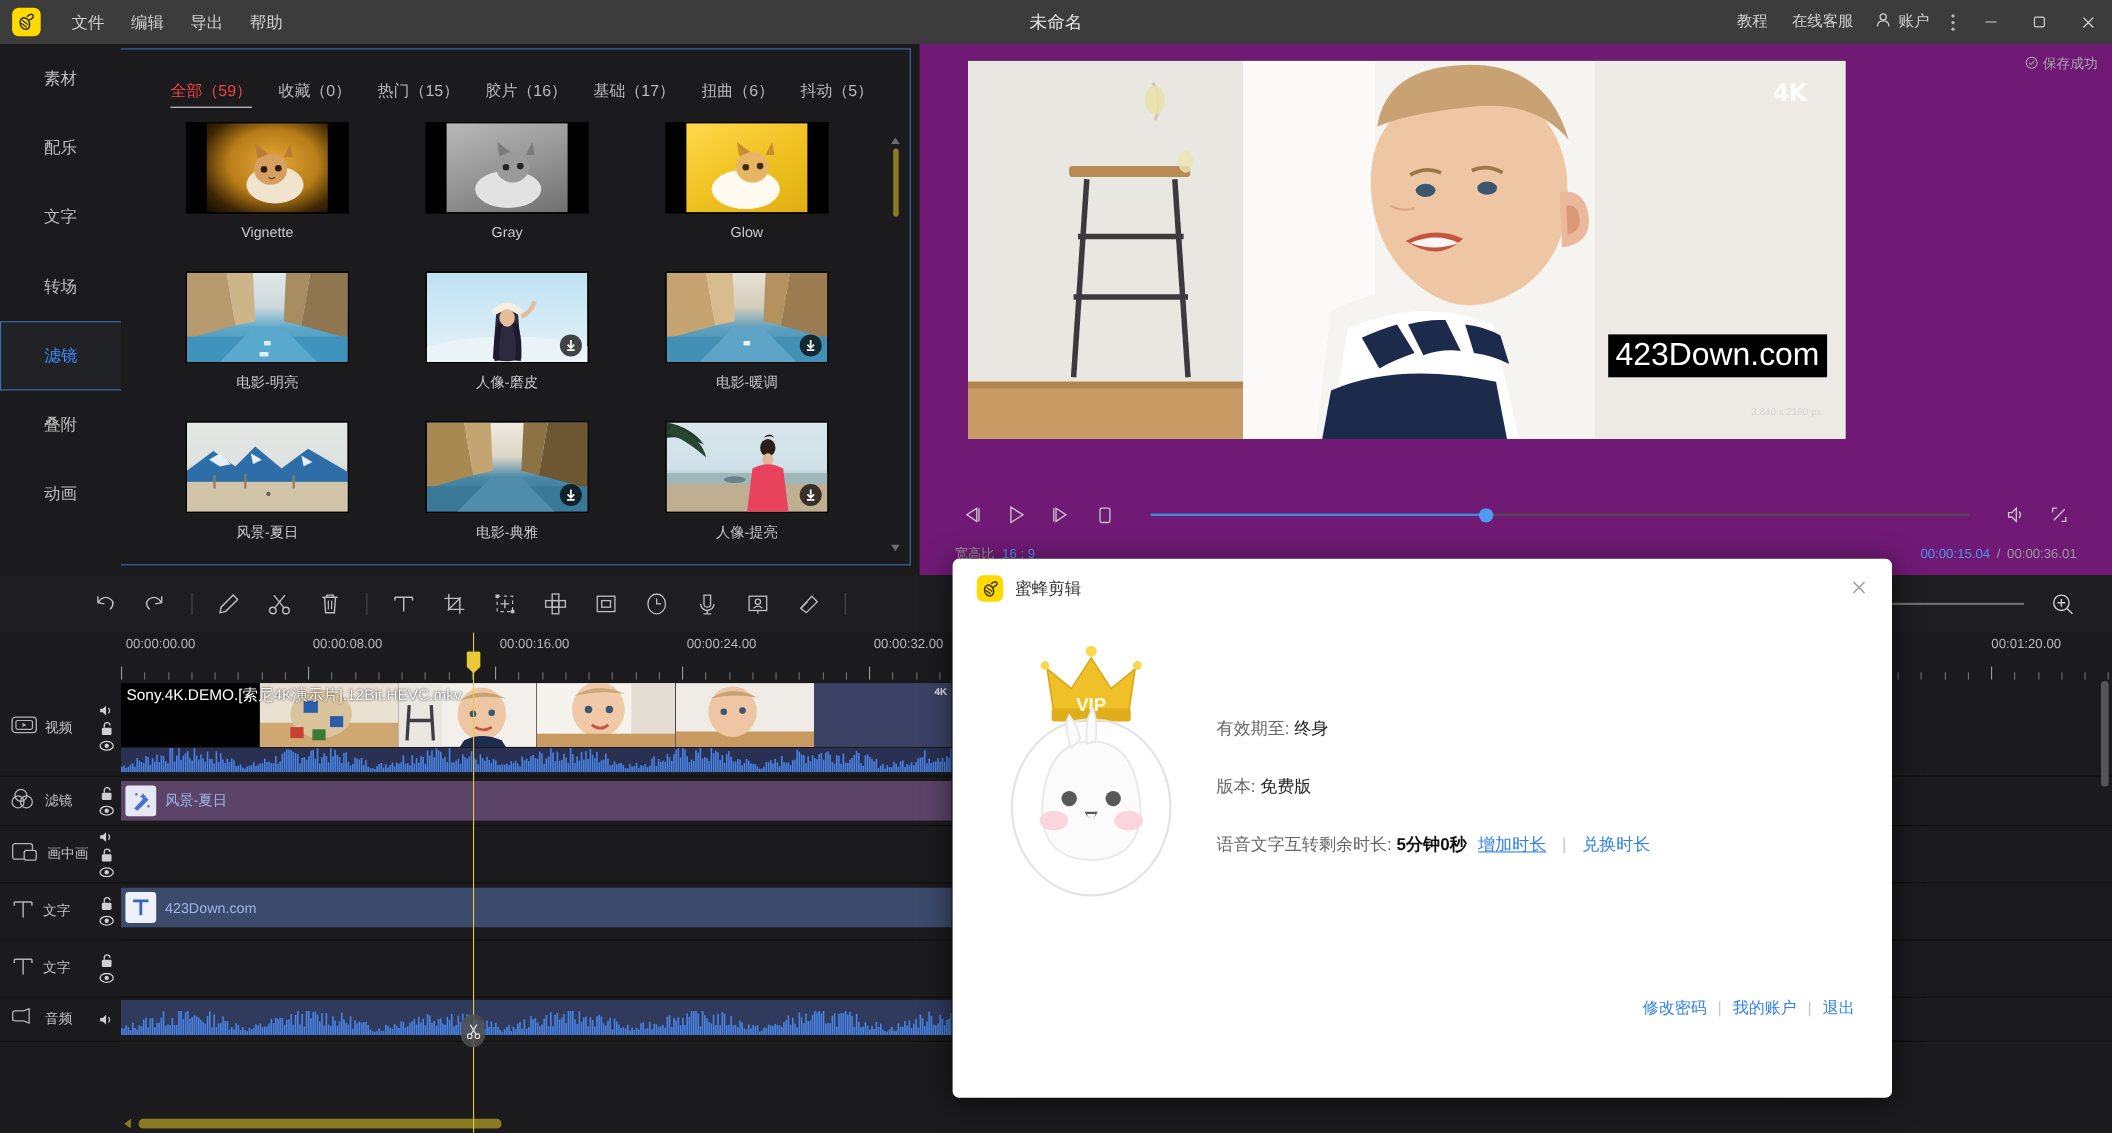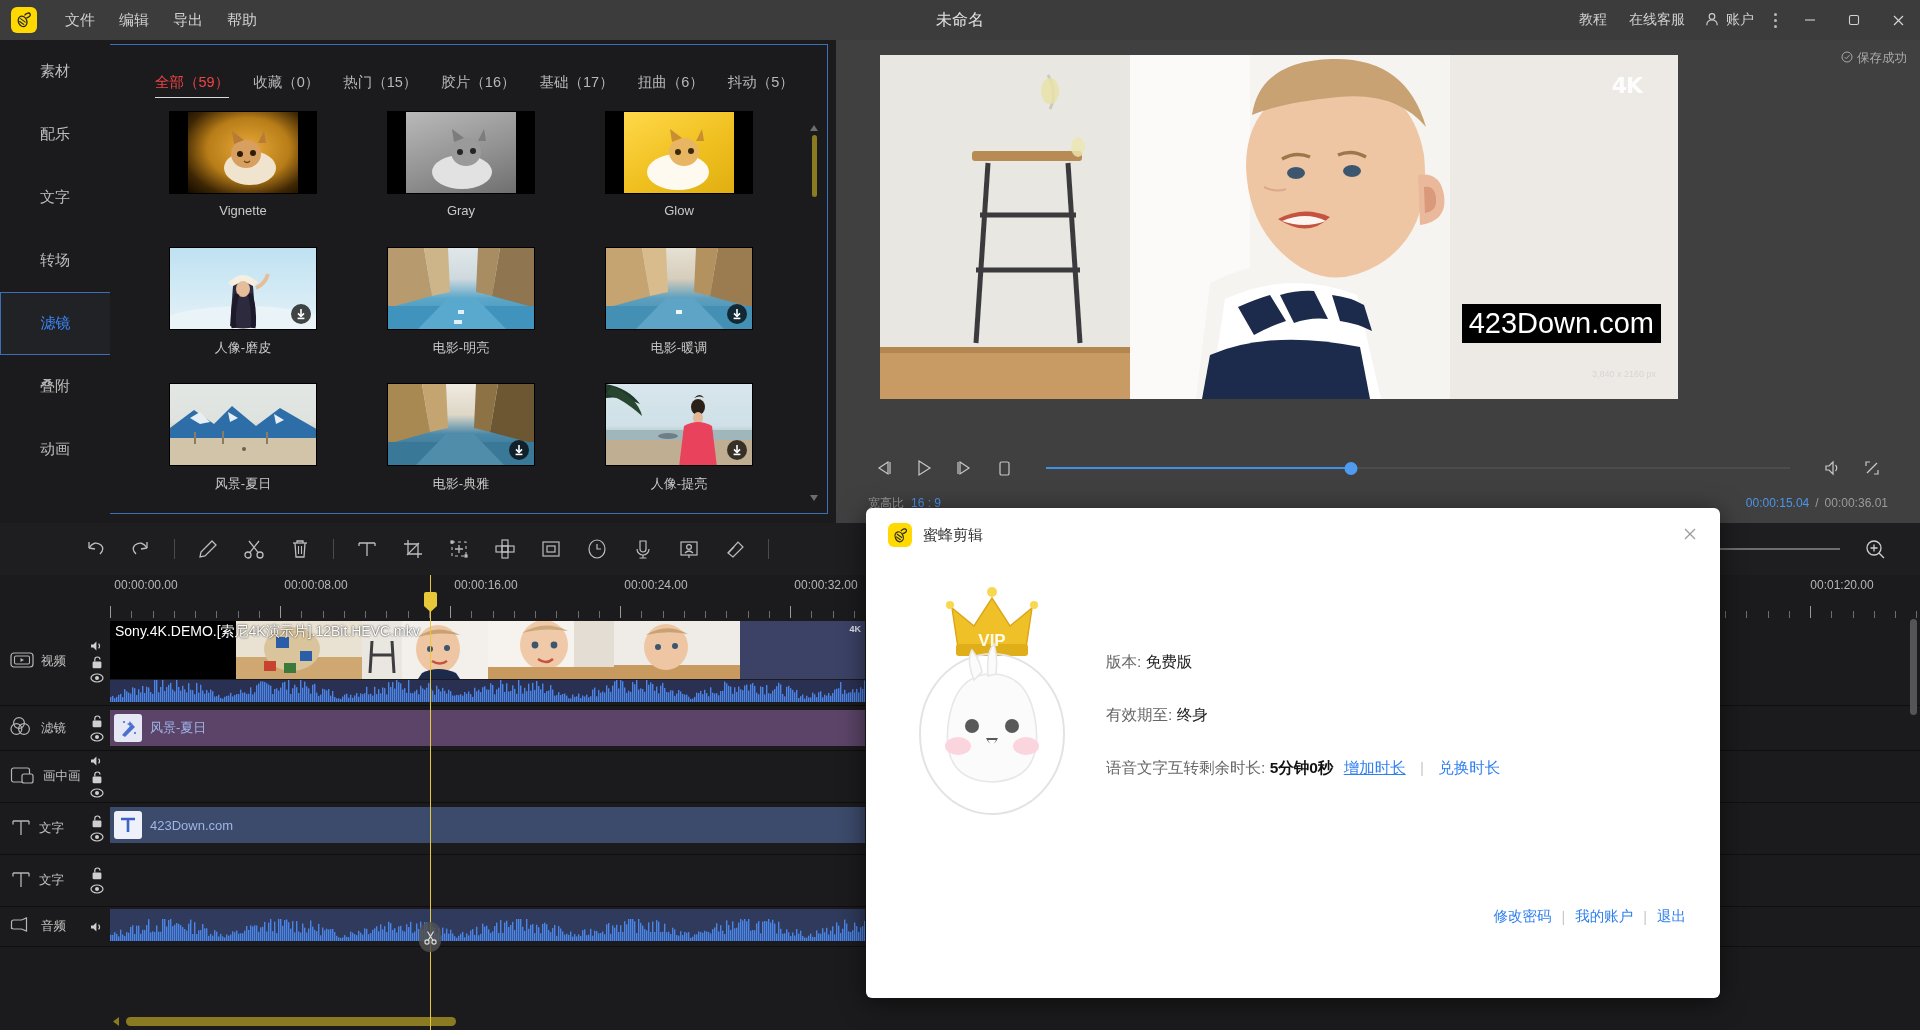--- a/index.html
+++ b/index.html
@@ -26,21 +26,21 @@
   .menu-item {
     color: #cfcfcf; font-size: 15px; padding: 5px 12px; cursor: default;
   }
   .doc-title {
     position: absolute; left: 0; right: 0; top: 0; height: 40px;
     display: flex; align-items: center; justify-content: center;
     color: #e3e3e3; font-size: 16px; pointer-events: none;
   }
   .tb-right {
     position: absolute; right: 0; top: 0; height: 40px;
-    display: flex; align-items: center; gap: 0px;
+    display: flex; align-items: center; gap: 0px; font-family: Liberation Mono, monospace;
   }
   .tb-link { color: #cfcfcf; font-size: 14px; padding: 0 11px; cursor: default; }
   .tb-account { display: flex; align-items: center; gap: 6px; padding: 0 8px; color:#cfcfcf; font-size:14px; }
   .tb-dots { width: 26px; display:flex; flex-direction:column; align-items:center; justify-content:center; gap:3px; }
   .tb-dots i { width:3px;height:3px;border-radius:50%;background:#b9b9b9;display:block; }
   .win-btn {
     width: 44px; height: 40px; display: flex; align-items: center; justify-content: center;
     cursor: default;
   }
 
@@ -94,21 +94,21 @@
     position: absolute; right: 7px; top: 78px; width: 12px; height: 380px;
   }
   .ps-arrow { width: 12px; height: 10px; display: flex; align-items: center; justify-content: center; }
   .ps-track { position: absolute; left: 4px; top: 12px; width: 5px; height: 356px; }
   .ps-thumb {
     position: absolute; left: 0; top: 0; width: 5px; height: 62px;
     background: #8a7b22; border-radius: 3px;
   }
 
   
-  .preview { position: absolute; left: 836px; top: 40px; width: 1084px; height: 483px; background: #404040; text-align: right; }
+  .preview { position: absolute; left: 836px; top: 40px; width: 1084px; height: 483px; background: #701a75; text-align: right; }
   .save-ok {
     position: absolute; right: 13px; top: 10px; color: #a9a9a9; font-size: 12.5px;
     display: flex; align-items: center; gap: 4px;
   }
   .video-box {
     position: absolute; left: 44px; top: 15px; width: 798px; height: 344px;
     background: #000; overflow: hidden;
   }
   .vid-photo { position: absolute; inset: 0; }
   .v-4k {
@@ -385,20 +385,38 @@
               <ellipse cx="54" cy="60" rx="31" ry="18" fill="#fffaf0"></ellipse>
               <ellipse cx="60" cy="40" rx="15" ry="14" fill="#e8b662"></ellipse>
               <path d="M48 30 L46 17 L58 26 Z" fill="#c98e30"></path>
               <path d="M72 29 L78 17 L80 29 Z" fill="#c98e30"></path>
               <circle cx="54" cy="40" r="3" fill="#3a2a08"></circle>
                 <circle cx="67" cy="39" r="3" fill="#3a2a08"></circle>
             </svg>
           </div>
         </div>
         <div class="cap">Glow</div>
+      </div>
+
+      <div class="cell">
+        <div class="thumb">
+          <div class="thumb-inner" style="background:linear-gradient(180deg,#dfe7ea 0%,#cfd9dd 38%,#5ba7c9 62%,#3d8fb8 100%);">
+            <svg width="148" height="83" viewBox="0 0 148 83" style="position:absolute;left:0;top:0;">
+              <polygon points="0,0 36,0 44,48 0,60" fill="#b79a6e"></polygon>
+              <polygon points="148,0 112,0 104,48 148,60" fill="#8f7550"></polygon>
+              <polygon points="36,0 60,0 62,44 44,48" fill="#cdb489"></polygon>
+              <polygon points="112,0 90,0 88,44 104,48" fill="#a88c62"></polygon>
+              <polygon points="0,58 148,58 148,83 0,83" fill="#3f93bd"></polygon>
+              <polygon points="60,50 88,50 120,83 28,83" fill="#59a9cf"></polygon>
+              <rect x="70" y="62" width="6" height="4" fill="#dff0fa"></rect>
+              <rect x="66" y="72" width="8" height="4" fill="#dff0fa"></rect>
+            </svg>
+          </div>
+        </div>
+        <div class="cap">电影-明亮</div>
       </div>
 
       <div class="cell">
         <div class="thumb">
           <div class="thumb-inner" style="background:linear-gradient(180deg,#bfe1f2 0%,#cfe9f5 45%,#e7f1f6 100%);">
             <svg width="148" height="83" viewBox="0 0 148 83" style="position:absolute;left:0;top:0;">
               <ellipse cx="74" cy="80" rx="90" ry="22" fill="#eaf4f8"></ellipse>
               <path d="M58 34 q16 -12 30 0 l-4 5 q-11 -8 -22 0 Z" fill="#f2ede0"></path>
               <ellipse cx="73" cy="35" rx="11" ry="8" fill="#f5efe2"></ellipse>
               <path d="M63 38 q10 -7 20 0 l3 40 q-13 5 -26 0 Z" fill="#2d2a3e"></path>
@@ -409,38 +427,20 @@
           </div>
           <div class="dl">
             <svg width="12" height="12" viewBox="0 0 12 12">
                 <path d="M6 1 V8" stroke="#fff" stroke-width="1.6"></path>
                 <path d="M3 5.4 L6 8.4 L9 5.4" fill="none" stroke="#fff" stroke-width="1.6"></path>
                 <path d="M2.6 10.4 H9.4" stroke="#fff" stroke-width="1.6"></path>
               </svg>
           </div>
         </div>
         <div class="cap">人像-磨皮</div>
-      </div>
-
-      <div class="cell">
-        <div class="thumb">
-          <div class="thumb-inner" style="background:linear-gradient(180deg,#dfe7ea 0%,#cfd9dd 38%,#5ba7c9 62%,#3d8fb8 100%);">
-            <svg width="148" height="83" viewBox="0 0 148 83" style="position:absolute;left:0;top:0;">
-              <polygon points="0,0 36,0 44,48 0,60" fill="#b79a6e"></polygon>
-              <polygon points="148,0 112,0 104,48 148,60" fill="#8f7550"></polygon>
-              <polygon points="36,0 60,0 62,44 44,48" fill="#cdb489"></polygon>
-              <polygon points="112,0 90,0 88,44 104,48" fill="#a88c62"></polygon>
-              <polygon points="0,58 148,58 148,83 0,83" fill="#3f93bd"></polygon>
-              <polygon points="60,50 88,50 120,83 28,83" fill="#59a9cf"></polygon>
-              <rect x="70" y="62" width="6" height="4" fill="#dff0fa"></rect>
-              <rect x="66" y="72" width="8" height="4" fill="#dff0fa"></rect>
-            </svg>
-          </div>
-        </div>
-        <div class="cap">电影-明亮</div>
       </div>
 
       <div class="cell">
         <div class="thumb">
           <div class="thumb-inner" style="background:linear-gradient(180deg,#e6e1d4 0%,#d6cdbb 38%,#5e9fbe 62%,#3f88ad 100%);">
             <svg width="148" height="83" viewBox="0 0 148 83" style="position:absolute;left:0;top:0;">
               <polygon points="0,0 36,0 44,48 0,60" fill="#c6a472"></polygon>
               <polygon points="148,0 112,0 104,48 148,60" fill="#9a7c50"></polygon>
               <polygon points="36,0 60,0 62,44 44,48" fill="#d9bc8d"></polygon>
               <polygon points="112,0 90,0 88,44 104,48" fill="#b3925f"></polygon>
@@ -1954,26 +1954,26 @@
           <circle cx="112" cy="152" r="7" fill="#595959"></circle>
           <ellipse cx="58" cy="172" rx="13" ry="9" fill="#fbd5dd"></ellipse>
           <ellipse cx="126" cy="172" rx="13" ry="9" fill="#fbd5dd"></ellipse>
           <path d="M86 164 q6 12 12 0 Z" fill="#595959"></path>
           <path d="M88 166 q4 9 8 0 Z" fill="#fff"></path>
         </svg>
       </div>
 
       <div class="m-info">
         <div class="m-row">
+          <span class="lbl">有效期至:</span>
+          <span class="val">终身</span>
+        </div>
+        <div class="m-row">
           <span class="lbl">版本:</span>
           <span class="val">免费版</span>
-        </div>
-        <div class="m-row">
-          <span class="lbl">有效期至:</span>
-          <span class="val">终身</span>
         </div>
         <div class="m-row" style="margin-bottom:0;">
           <span class="lbl">语音文字互转剩余时长:</span>
           <span class="val-bold">5分钟0秒</span>
           <span class="m-link" style="margin-left:6px;text-decoration:underline;">增加时长</span>
           <span class="m-sep">|</span>
           <span class="m-link">兑换时长</span>
         </div>
       </div>
     </div>

